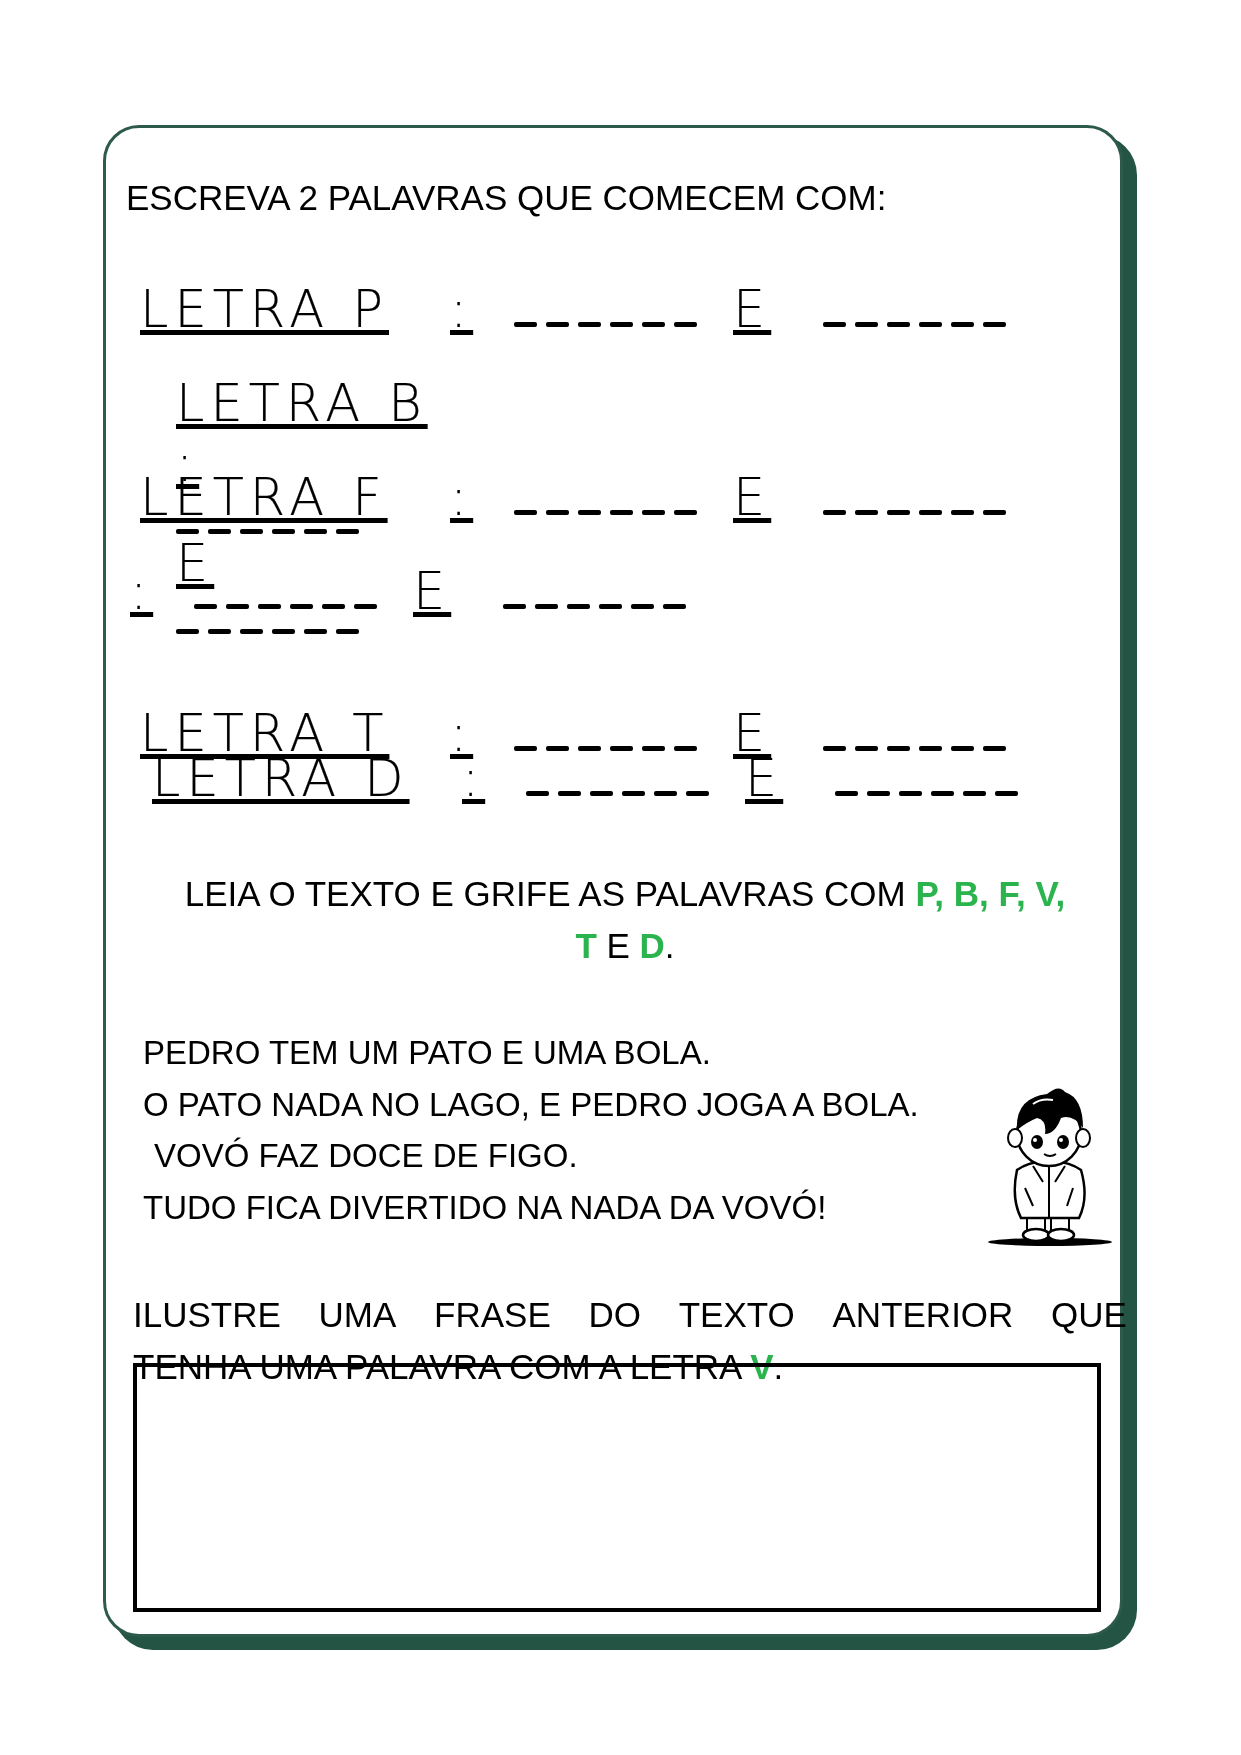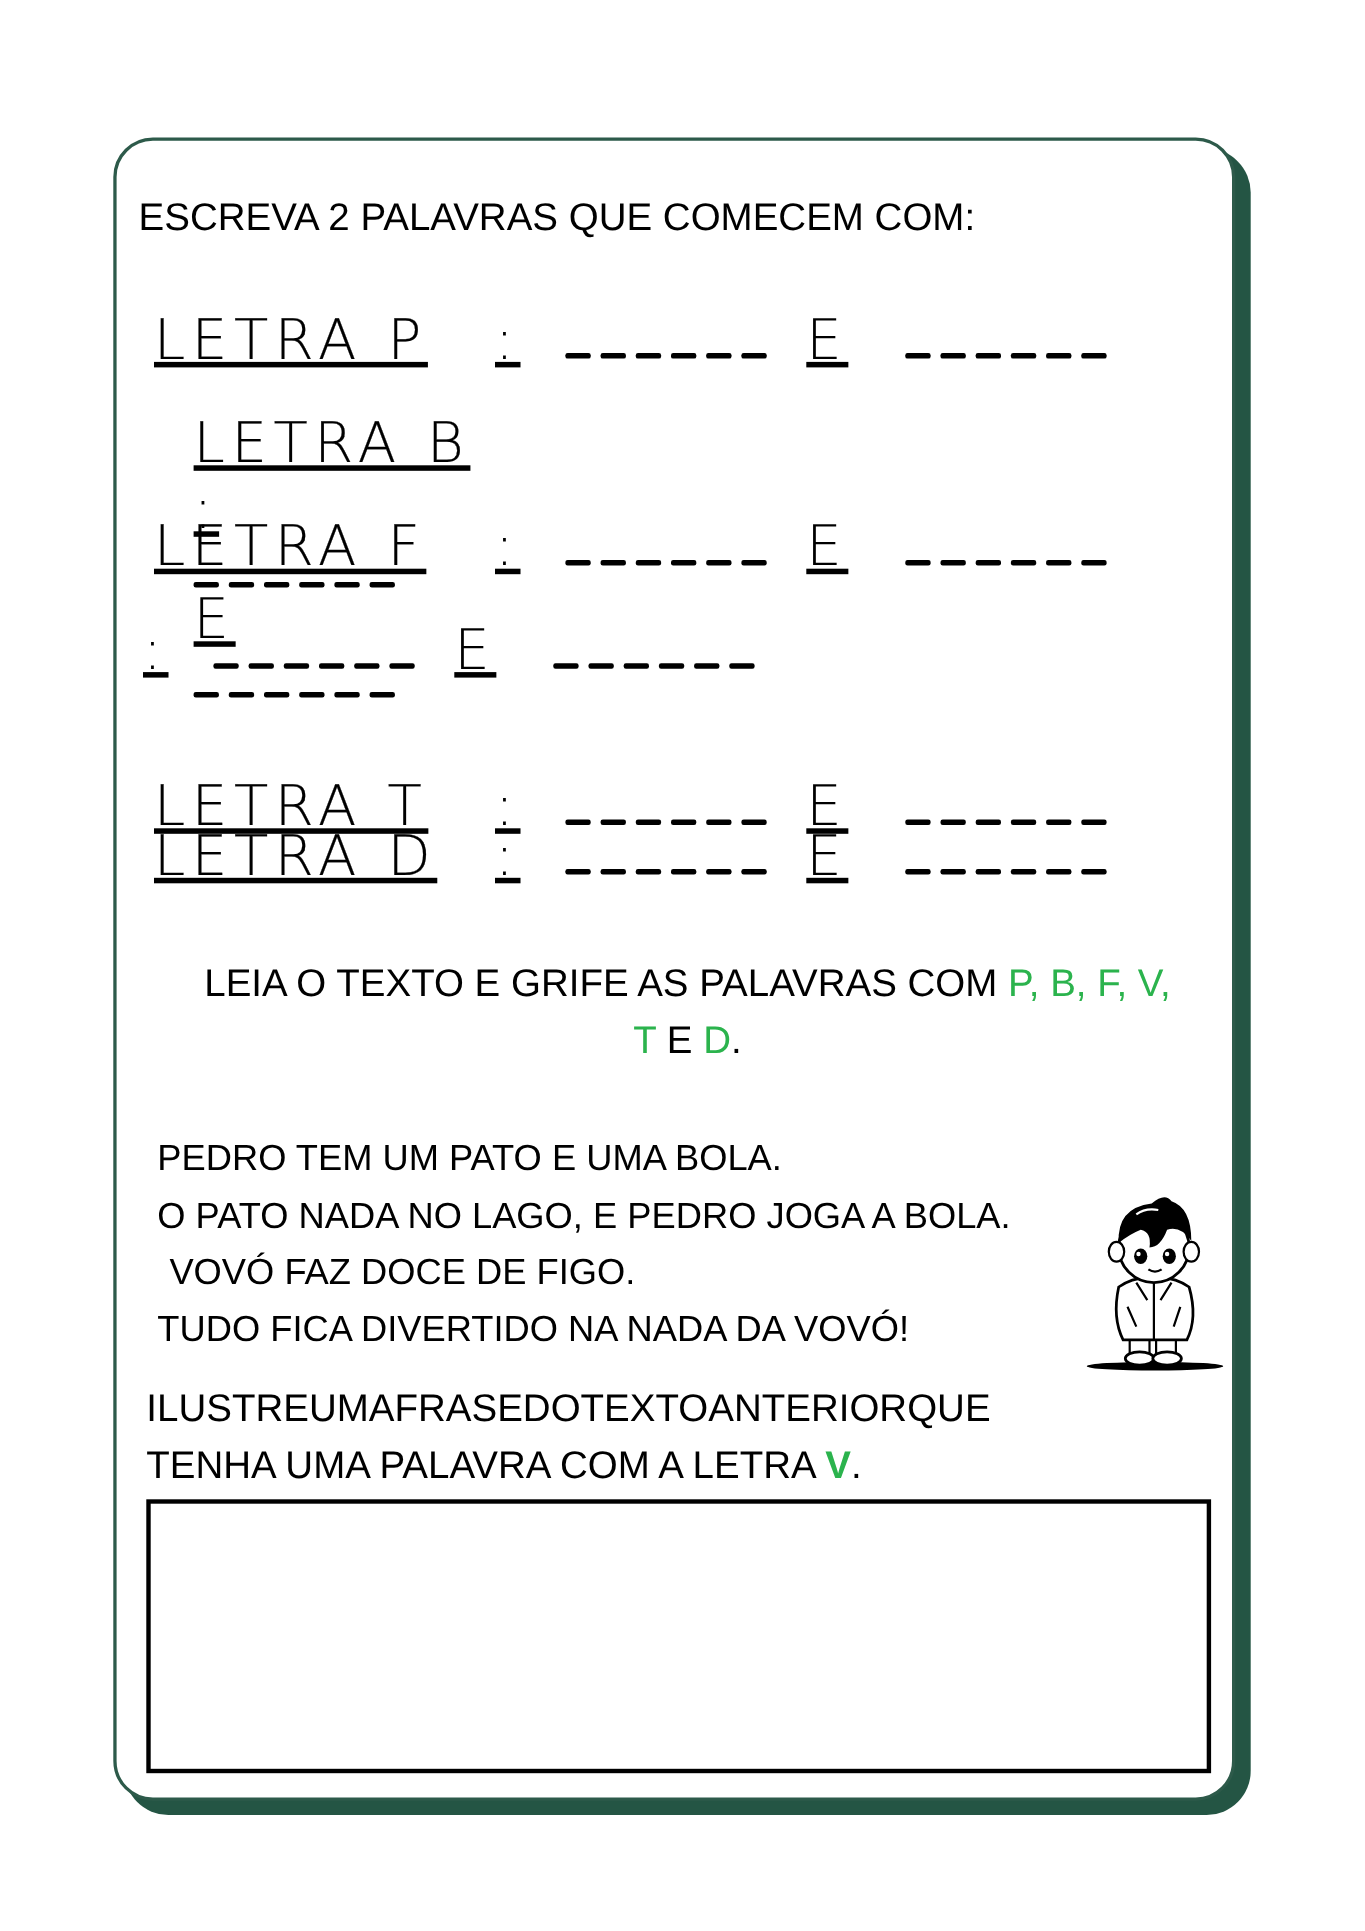--- a/index.html
+++ b/index.html
@@ -79,21 +79,21 @@
     }
     .instr {
       position: absolute;
       left: 130px;
       width: 990px;
       top: 868px;
       font-size: 35px;
       line-height: 52px;
       text-align: center;
     }
-    .green { color: #2bb34d; font-weight: normal; }
+    .green { color: #2bb34d; font-weight: bold; }
     .story {
       position: absolute;
       left: 143px;
       top: 984px;
       font-size: 33px;
       line-height: 51.5px;
       white-space: nowrap;
       margin-top: 43px;
     }
     .story div { height: 51.5px; }
@@ -108,20 +108,22 @@
     .illus-instr {
       position: absolute;
       left: 133px;
       top: 1255px;
       width: 994px;
       font-size: 35px;
       line-height: 52px;
     }
     .illus-instr .line1 {
       display: flex;
+      justify-content: space-between;
+      margin-top: 34px;
     }
     .draw-box {
       position: absolute;
       left: 133px;
       top: 1363px;
       width: 968px;
       height: 249px;
       border: 4px solid #000;
       box-sizing: border-box;
     }
@@ -236,21 +238,21 @@
   <span class="blank">
       <i></i>
       <i></i>
       <i></i>
       <i></i>
       <i></i>
       <i></i>
     </span>
 </div>
 
-<div class="letter-row" style="top:749px;">
+<div class="letter-row" style="top:749px;margin-left:12px;">
   <span class="label">LETRA D</span>
   <span class="colon">:</span>
   <span class="blank">
       <i></i>
       <i></i>
       <i></i>
       <i></i>
       <i></i>
       <i></i>
     </span>

